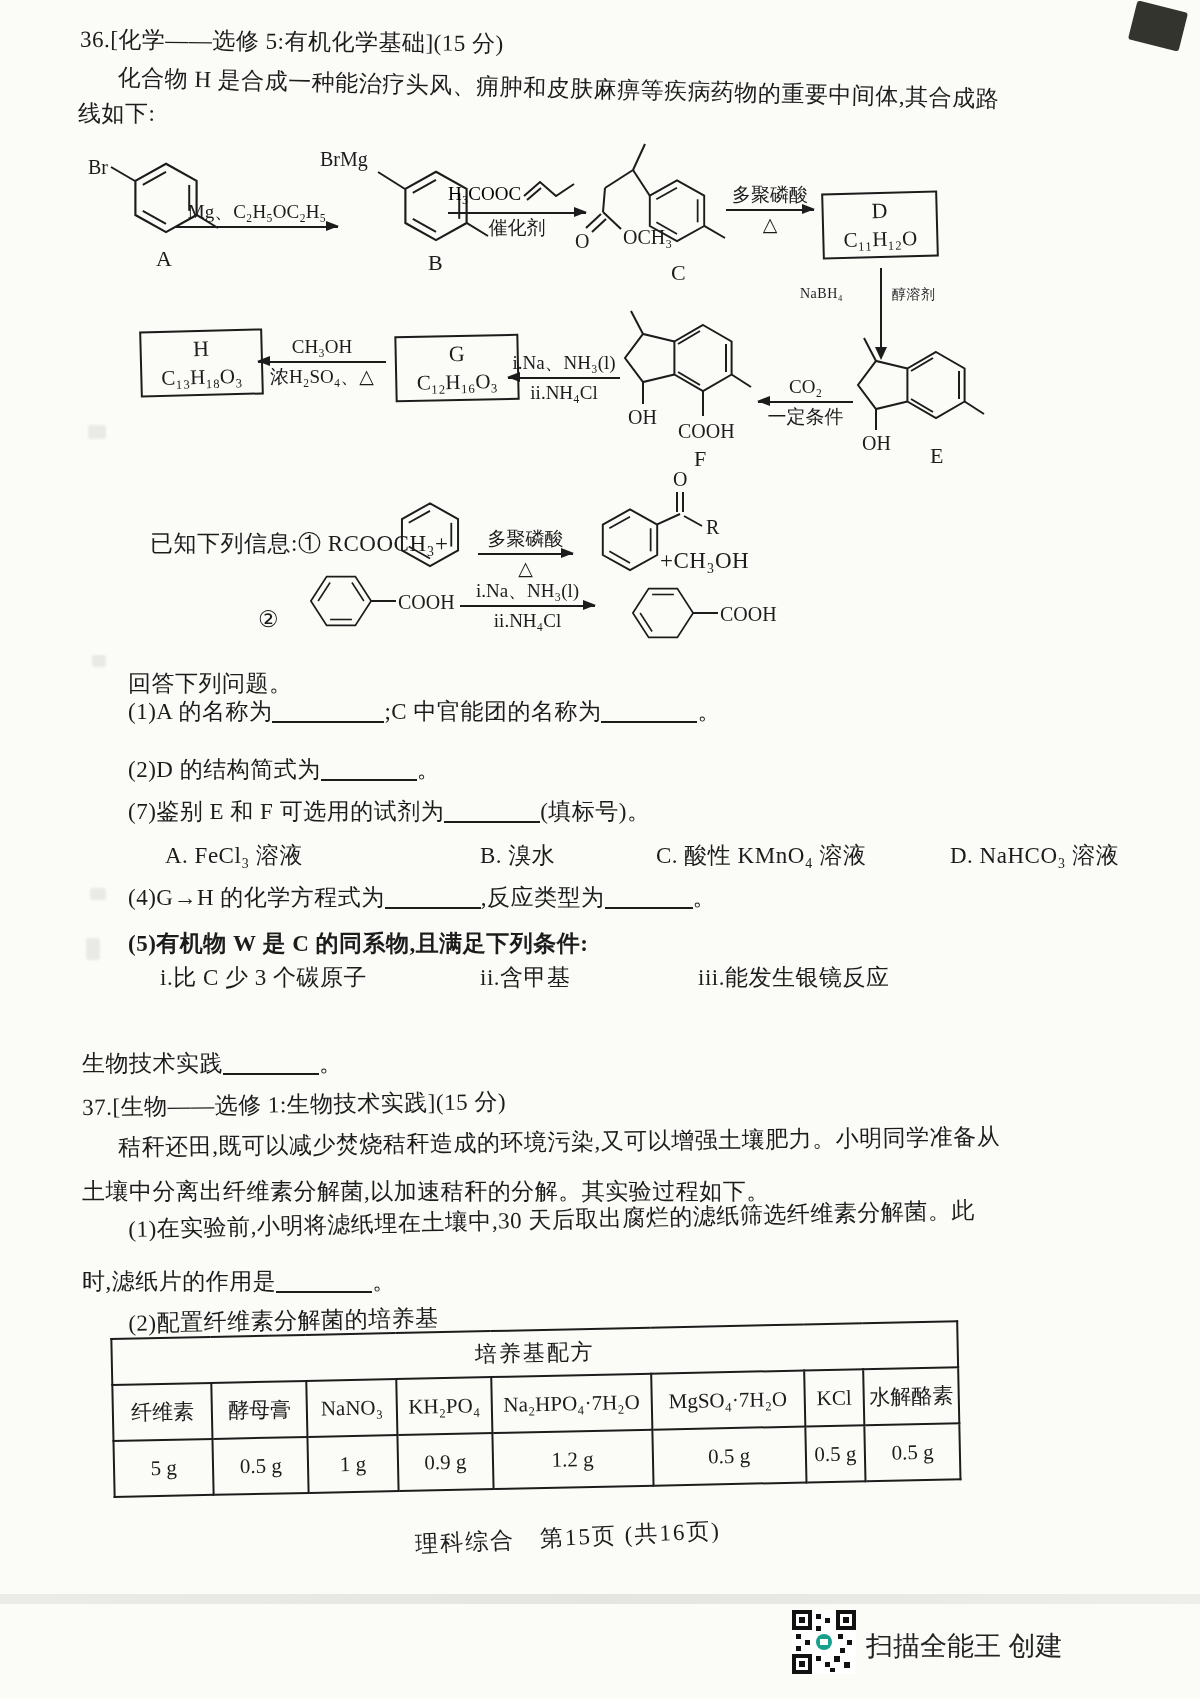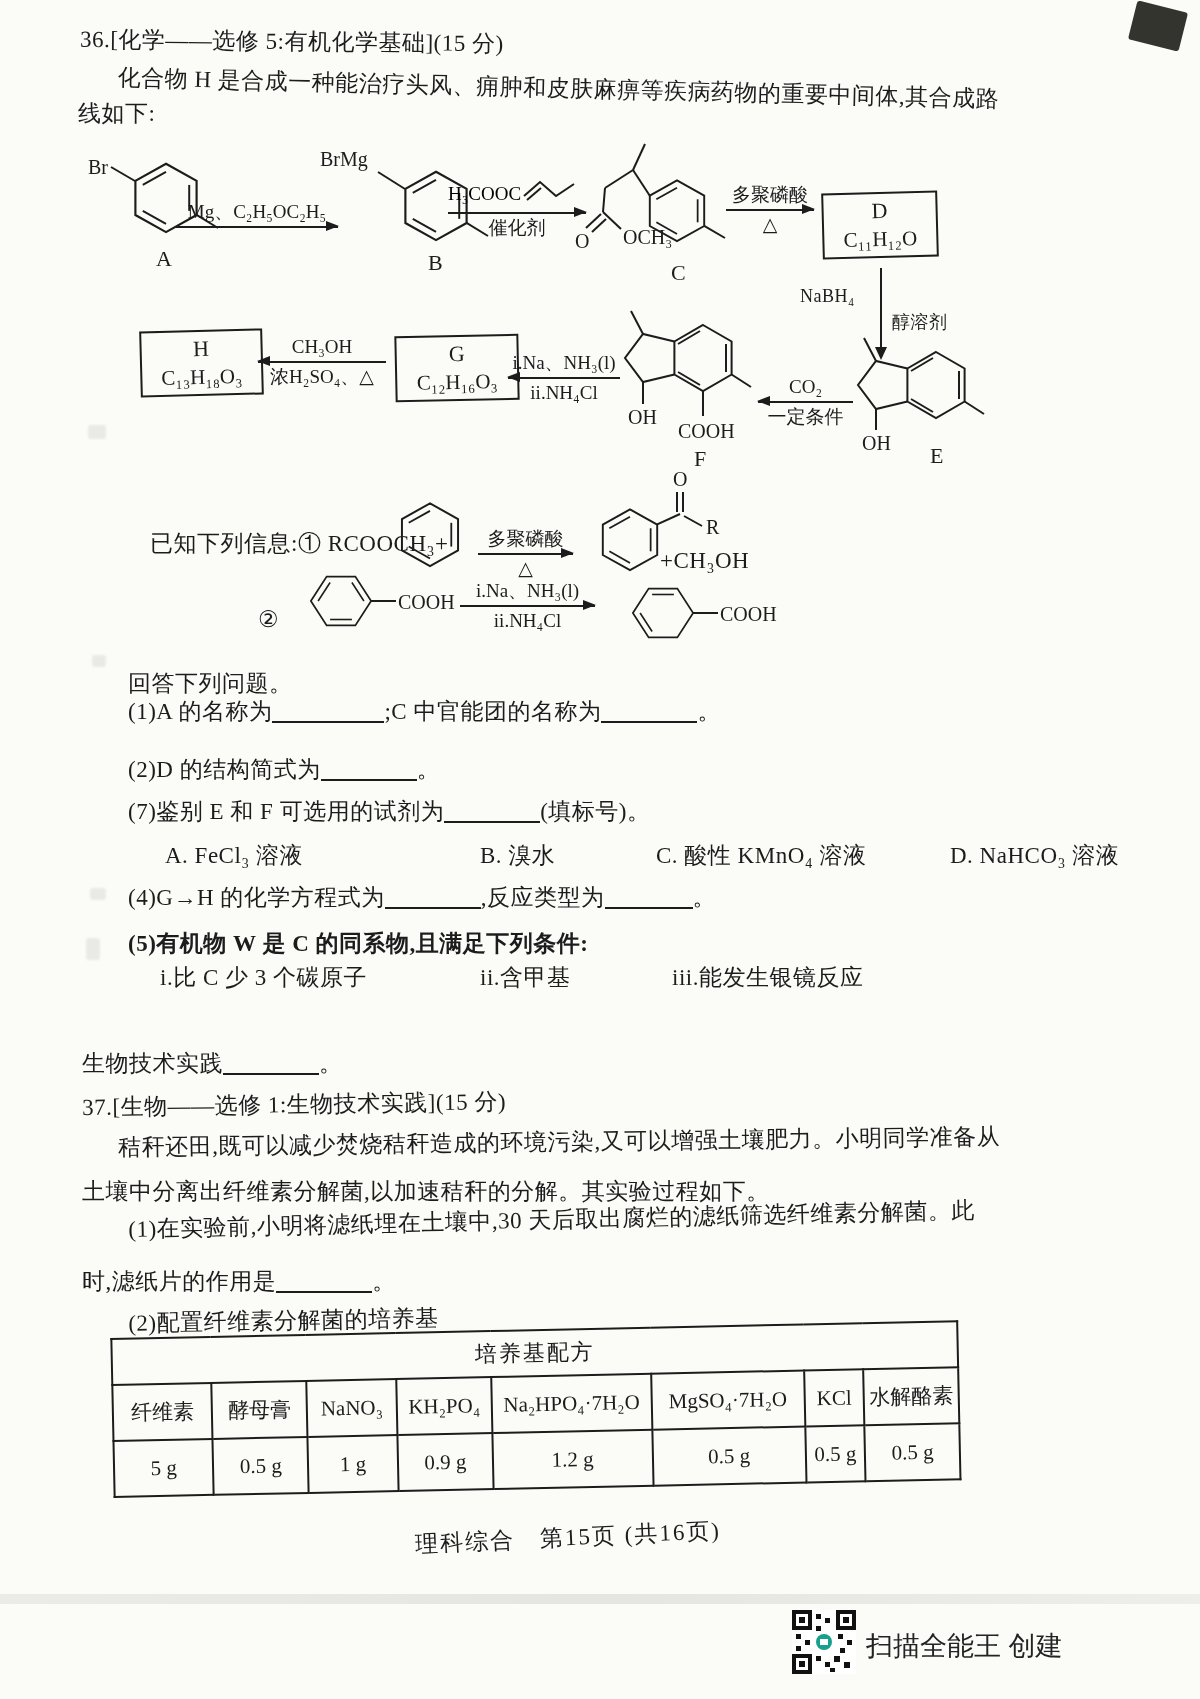--- a/index.html
+++ b/index.html
@@ -1,19 +1,19 @@
 <!DOCTYPE html>
 <html><head>
 <meta charset="utf-8">
 <style>
   html,body{margin:0;padding:0;background:#e9e9e6;}
   .page{position:relative;width:1200px;height:1699px;background:#fbfbf8;overflow:hidden;
         font-family:"Liberation Serif","DejaVu Serif",serif;color:#1c1c1c;}
   .t{position:absolute;font-size:23px;white-space:nowrap;letter-spacing:.5px;}
-  .small{font-size:18px;}
+  .small{font-size:14px;}
   .bl{display:inline-block;border-bottom:2px solid #1c1c1c;height:20px;vertical-align:-4px;}
   .b110{width:112px}.b95{width:96px}.b90{width:88px}
   
   .fbox{position:absolute;border:2px solid #1c1c1c;text-align:center;padding:3px 12px;line-height:1.3;
         font-size:21px;background:transparent;}
   .fbox .l1{font-size:22px;}
   
   .harrow{position:absolute;text-align:center;font-size:19px;line-height:1.12;}
   .harrow .cap{white-space:nowrap;}
   .hline{position:relative;height:2px;background:#1c1c1c;margin:4px 0 3px;}
@@ -132,21 +132,21 @@
     <div class="cap">△</div>
   </div>
 
   <div class="fbox" style="left:822px;top:192px;width:88px;transform:rotate(-1.5deg);">
     <div class="l1">D</div>
     <div>C₁₁H₁₂O</div>
   </div>
 
   <div class="varrow" style="left:880px;top:268px;height:80px;"></div>
   <div class="t small" style="left:800px;top:286px;">NaBH₄</div>
-  <div class="t small" style="left:892px;top:286px;margin-top:24px;">醇溶剂</div>
+  <div class="t small" style="left:892px;top:286px;">醇溶剂</div>
 
   <div class="fbox" style="left:140px;top:330px;width:95px;transform:rotate(-1.5deg);">
     <div class="l1">H</div>
     <div>C₁₃H₁₈O₃</div>
   </div>
 
   <div class="harrow" style="left:258px;top:336px;width:128px;">
     <div class="cap">CH₃OH</div>
     <div class="hline l"></div>
     <div class="cap">浓H₂SO₄、△</div>
@@ -258,21 +258,21 @@
   <div class="t" style="left:950px;top:840px;">D. NaHCO₃ 溶液</div>
 
   <div class="t" style="left:128px;top:882px;">
     <span>(4)G→H 的化学方程式为</span><span class="bl b95"></span><span>,反应类型为</span><span class="bl b90"></span><span>。</span>
   </div>
 
   <div class="t" style="left:128px;top:928px;font-weight:bold;">(5)有机物 W 是 C 的同系物,且满足下列条件:</div>
 
   <div class="t" style="left:160px;top:962px;">i.比 C 少 3 个碳原子</div>
   <div class="t" style="left:480px;top:962px;">ii.含甲基</div>
-  <div class="t" style="left:672px;top:962px;text-align:right;">iii.能发生银镜反应</div>
+  <div class="t" style="left:698px;top:962px;text-align:right;">iii.能发生银镜反应</div>
 
   <div class="t" style="left:82px;top:1048px;">
     <span>生物技术实践</span><span class="bl b95"></span><span>。</span>
   </div>
 
   <div class="t" style="left:82px;top:1092px;transform:rotate(-.8deg);transform-origin:left top;">37.[生物——选修 1:生物技术实践](15 分)</div>
   <div class="t" style="left:118px;top:1132px;transform:rotate(-.7deg);transform-origin:left top;">秸秆还田,既可以减少焚烧秸秆造成的环境污染,又可以增强土壤肥力。小明同学准备从</div>
   <div class="t" style="left:82px;top:1176px;">土壤中分离出纤维素分解菌,以加速秸秆的分解。其实验过程如下。</div>
   <div class="t" style="left:128px;top:1214px;transform:rotate(-1.3deg);transform-origin:left top;">(1)在实验前,小明将滤纸埋在土壤中,30 天后取出腐烂的滤纸筛选纤维素分解菌。此</div>
   <div class="t" style="left:82px;top:1266px;">

